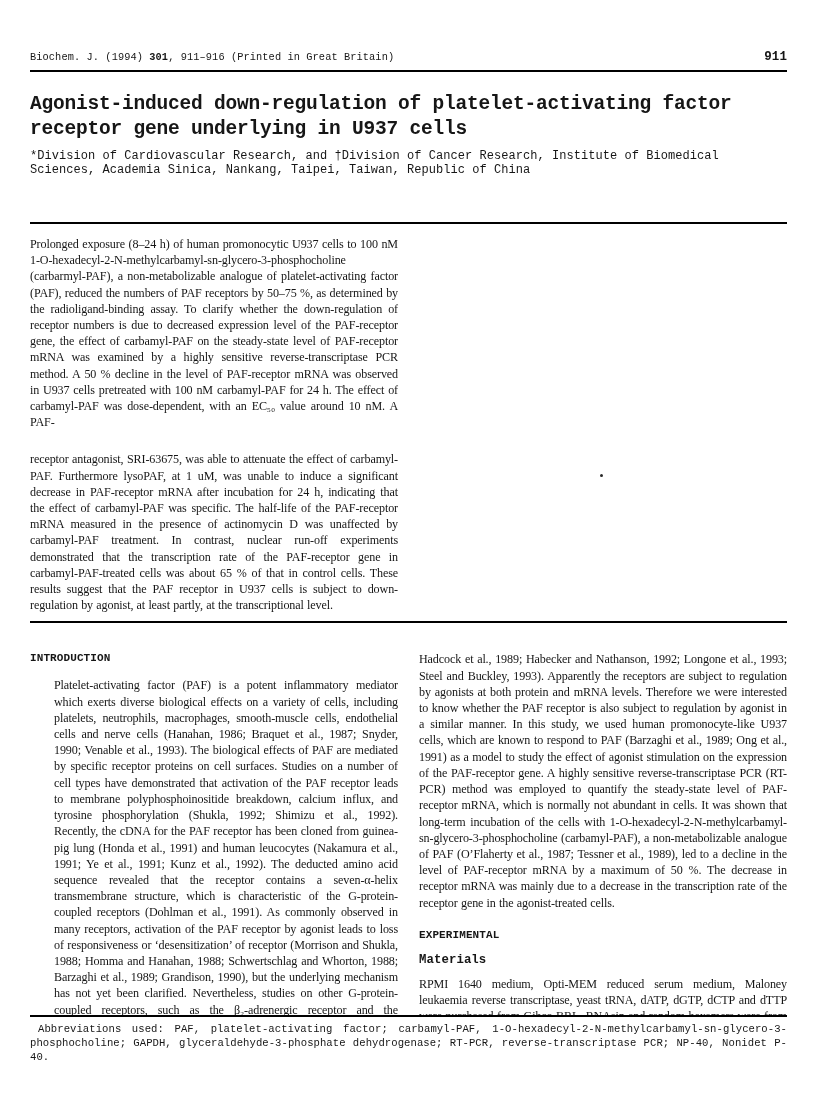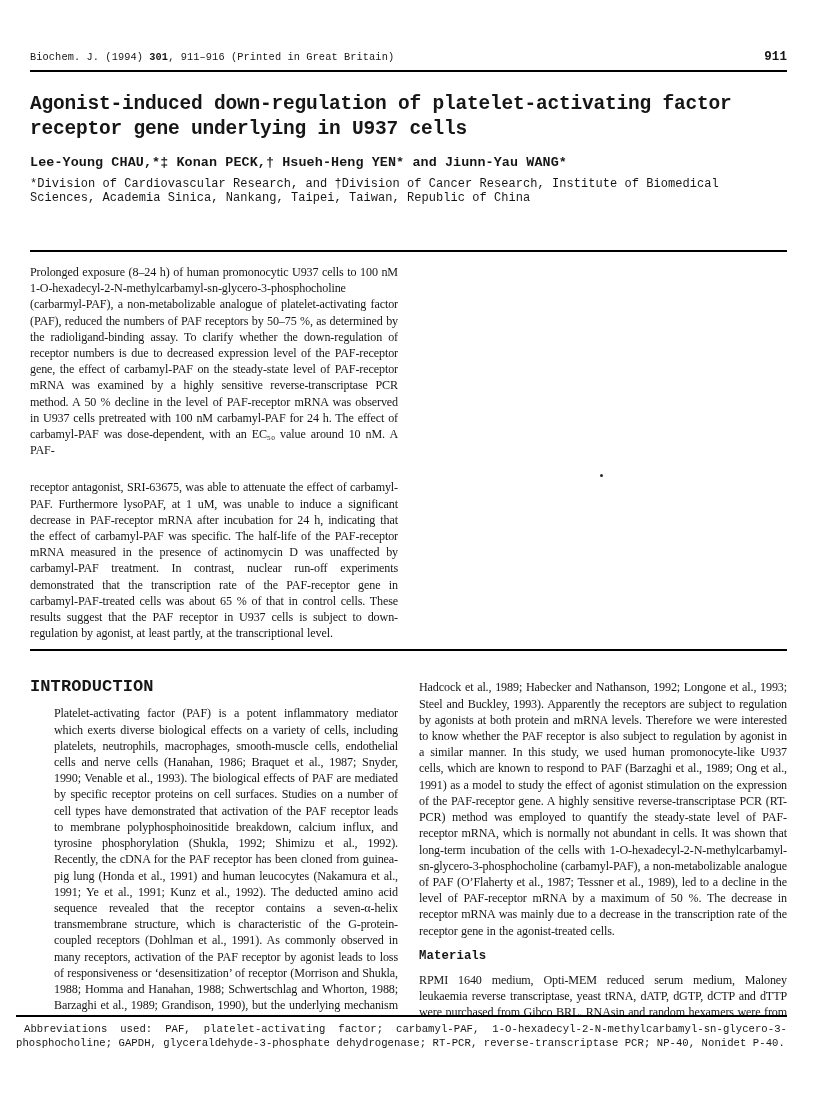--- a/index.html
+++ b/index.html
@@ -32,27 +32,27 @@
 
   .cols { display:flex; gap:21px; }
   .col { width:368px; }
 
   .abs { margin-top:12px; min-height:207px;flex-direction:column; }
 
   .bodytext { font-size:12.1px; line-height:16.2px; text-align:justify;
               letter-spacing:-0.12px; word-spacing:0.4px; }
 
   .main { margin-top:28px; height:516px; overflow:hidden; }
-  .h-section { font-size:17px; line-height:15px; font-weight:bold; letter-spacing:0.1px; }
+  .h-section { font-size:11px; line-height:15px; font-weight:bold; letter-spacing:0.1px; }
   .p-after-head { margin-top:11px;margin-left:24px; }
   .h-exp { margin-top:17px; }
   .h-mat { margin-top:10px; font-size:12.3px; }
   .p-mat { margin-top:8px; }
 
-  .footnote { position:absolute; left:16px; right:29px; top:1015px; height:84px; background:#fff; }
+  .footnote { position:absolute; left:30px; right:29px; top:1015px; height:84px; background:#fff; }
   .fn-rule { height:2px; background:#000; }
   .fn-abbr { margin-top:6px; font-size:10.6px; line-height:13.8px;
              text-indent:8px; text-align:justify; letter-spacing:0.05px; }
   .fn-corr { font-size:10.6px; line-height:13.8px; text-indent:5px; }
 
   .speck { position:absolute; left:600px; top:474px; width:3px; height:3px;
            background:#2a2a2a; border-radius:50%; }
 </style>
 </head>
 <body>
@@ -63,21 +63,20 @@
     <span>
       <span>Biochem. J. (1994) </span><span class="vol">301</span><span>, 911–916 (Printed in Great Britain)</span>
     </span>
     <span class="pageno">911</span>
   </div>
 
   <div class="rule rule1"></div>
 
   <h1 class="title sans">Agonist-induced down-regulation of platelet-activating factor receptor gene underlying in U937 cells</h1>
 
-  <div class="authors sans">Lee-Young CHAU,*‡ Konan PECK,† Hsueh-Heng YEN* and Jiunn-Yau WANG*</div>
 
   <div class="affil sans">*Division of Cardiovascular Research, and †Division of Cancer Research, Institute of Biomedical Sciences, Academia Sinica, Nankang, Taipei, Taiwan, Republic of China</div>
 
   <div class="rule rule2"></div>
 
   <div class="cols abs">
     <p class="col bodytext">Prolonged exposure (8–24 h) of human promonocytic U937 cells to 100 nM 1-O-hexadecyl-2-N-methylcarbamyl-sn-glycero-3-phosphocholine (carbarmyl-PAF), a non-metabolizable analogue of platelet-activating factor (PAF), reduced the numbers of PAF receptors by 50–75 %, as determined by the radioligand-binding assay. To clarify whether the down-regulation of receptor numbers is due to decreased expression level of the PAF-receptor gene, the effect of carbamyl-PAF on the steady-state level of PAF-receptor mRNA was examined by a highly sensitive reverse-transcriptase PCR method. A 50 % decline in the level of PAF-receptor mRNA was observed in U937 cells pretreated with 100 nM carbamyl-PAF for 24 h. The effect of carbamyl-PAF was dose-dependent, with an EC₅₀ value around 10 nM. A PAF-</p>
     <p class="col bodytext">receptor antagonist, SRI-63675, was able to attenuate the effect of carbamyl-PAF. Furthermore lysoPAF, at 1 uM, was unable to induce a significant decrease in PAF-receptor mRNA after incubation for 24 h, indicating that the effect of carbamyl-PAF was specific. The half-life of the PAF-receptor mRNA measured in the presence of actinomycin D was unaffected by carbamyl-PAF treatment. In contrast, nuclear run-off experiments demonstrated that the transcription rate of the PAF-receptor gene in carbamyl-PAF-treated cells was about 65 % of that in control cells. These results suggest that the PAF receptor in U937 cells is subject to down-regulation by agonist, at least partly, at the transcriptional level.</p>
   </div>
 
@@ -85,20 +84,21 @@
 
   <div class="speck"></div>
 
   <div class="cols main">
     <div class="col">
       <h2 class="h-section sans">INTRODUCTION</h2>
       <p class="bodytext p-after-head">Platelet-activating factor (PAF) is a potent inflammatory mediator which exerts diverse biological effects on a variety of cells, including platelets, neutrophils, macrophages, smooth-muscle cells, endothelial cells and nerve cells (Hanahan, 1986; Braquet et al., 1987; Snyder, 1990; Venable et al., 1993). The biological effects of PAF are mediated by specific receptor proteins on cell surfaces. Studies on a number of cell types have demonstrated that activation of the PAF receptor leads to membrane polyphosphoinositide breakdown, calcium influx, and tyrosine phosphorylation (Shukla, 1992; Shimizu et al., 1992). Recently, the cDNA for the PAF receptor has been cloned from guinea-pig lung (Honda et al., 1991) and human leucocytes (Nakamura et al., 1991; Ye et al., 1991; Kunz et al., 1992). The deducted amino acid sequence revealed that the receptor contains a seven-α-helix transmembrane structure, which is characteristic of the G-protein-coupled receptors (Dohlman et al., 1991). As commonly observed in many receptors, activation of the PAF receptor by agonist leads to loss of responsiveness or ‘desensitization’ of receptor (Morrison and Shukla, 1988; Homma and Hanahan, 1988; Schwertschlag and Whorton, 1988; Barzaghi et al., 1989; Grandison, 1990), but the underlying mechanism has not yet been clarified. Nevertheless, studies on other G-protein-coupled receptors, such as the β₂-adrenergic receptor and the muscarinic acetylcholine receptor, have demonstrated that desensitization occurring in the early phase after activation results from phosphorylation of the receptor proteins, sequestration or decreased numbers of receptors on the cell surfaces and uncoupling of the receptors from effectors (Galper et al., 1982; Bouvier et al., 1988; Benovic et al., 1988; Lohse et al., 1990). During the later phase (up to several hours), down-regulation of the receptor transcripts has been observed (Hadcock and Malbon, 1988;</p>
     </div>
     <div class="col">
       <p class="bodytext">Hadcock et al., 1989; Habecker and Nathanson, 1992; Longone et al., 1993; Steel and Buckley, 1993). Apparently the receptors are subject to regulation by agonists at both protein and mRNA levels. Therefore we were interested to know whether the PAF receptor is also subject to regulation by agonist in a similar manner. In this study, we used human promonocyte-like U937 cells, which are known to respond to PAF (Barzaghi et al., 1989; Ong et al., 1991) as a model to study the effect of agonist stimulation on the expression of the PAF-receptor gene. A highly sensitive reverse-transcriptase PCR (RT-PCR) method was employed to quantify the steady-state level of PAF-receptor mRNA, which is normally not abundant in cells. It was shown that long-term incubation of the cells with 1-O-hexadecyl-2-N-methylcarbamyl-sn-glycero-3-phosphocholine (carbamyl-PAF), a non-metabolizable analogue of PAF (O’Flaherty et al., 1987; Tessner et al., 1989), led to a decline in the level of PAF-receptor mRNA by a maximum of 50 %. The decrease in receptor mRNA was mainly due to a decrease in the transcription rate of the receptor gene in the agonist-treated cells.</p>
+      <h2 class="h-section h-exp sans">EXPERIMENTAL</h2>
       <h3 class="h-section h-mat sans">Materials</h3>
       <p class="bodytext p-mat">RPMI 1640 medium, Opti-MEM reduced serum medium, Maloney leukaemia reverse transcriptase, yeast tRNA, dATP, dGTP, dCTP and dTTP were purchased from Gibco BRL. RNAsin and random hexamers were from Promega. AmpliTaq DNA polymerase was from Perkin–Elmer Cetus. Carbamyl-PAF was obtained from Biomol. Uridine 5′-[α-³²P]triphosphate ([α-³²P]UTP; specific radioactivity 3000 Ci/mmol) and 1-O-[³H]alkyl-2-acetyl-sn-glycerophosphocholine ([³H]PAF; specific radioactivity 120 Ci/mmol) were from Amersham.</p>
     </div>
   </div>
 
   <div class="footnote">
     <div class="fn-rule"></div>
     <p class="fn-abbr sans">Abbreviations used: PAF, platelet-activating factor; carbamyl-PAF, 1-O-hexadecyl-2-N-methylcarbamyl-sn-glycero-3-phosphocholine; GAPDH, glyceraldehyde-3-phosphate dehydrogenase; RT-PCR, reverse-transcriptase PCR; NP-40, Nonidet P-40.</p>
   </div>
 

